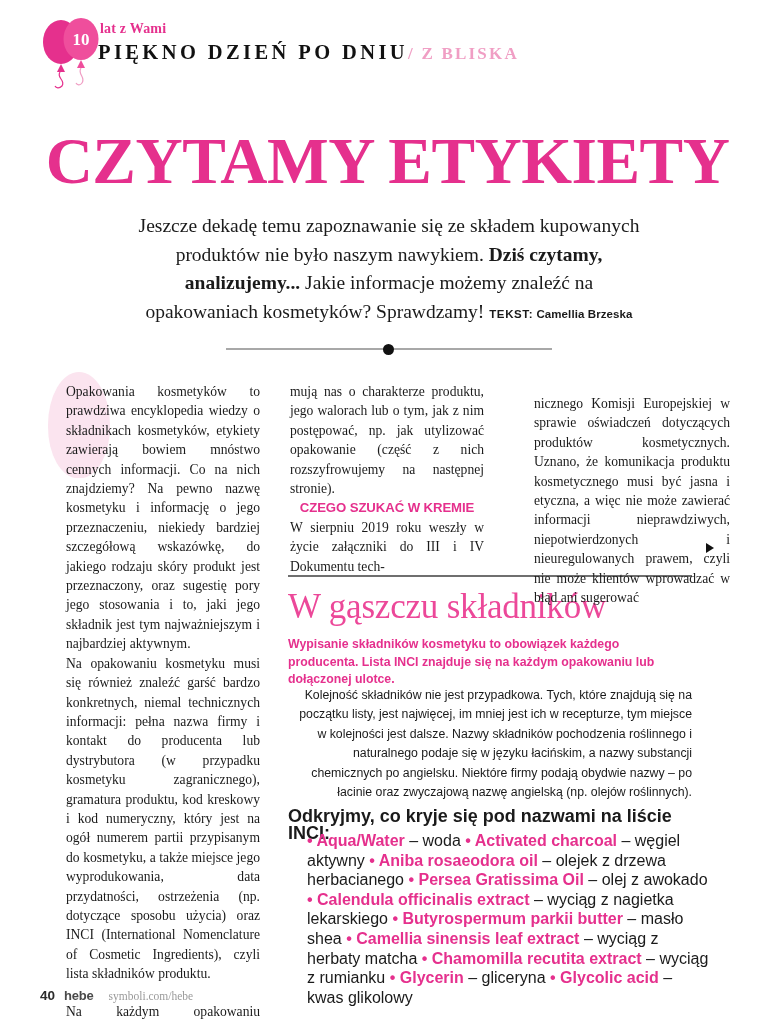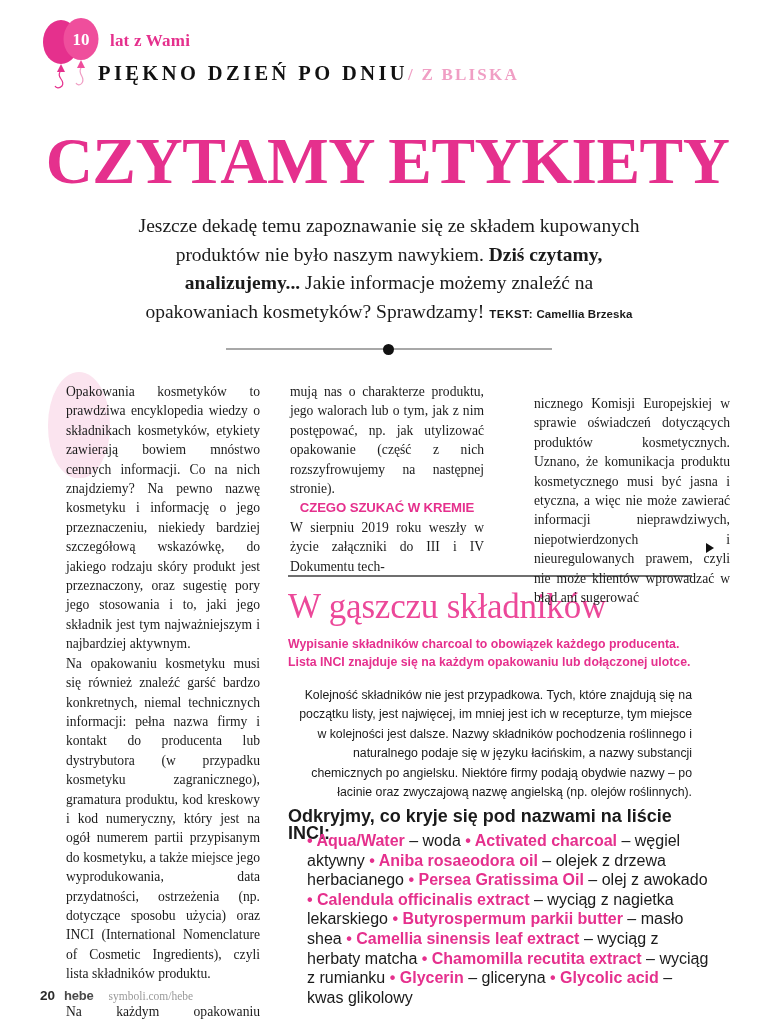--- a/index.html
+++ b/index.html
@@ -32,25 +32,25 @@
     height: 72px;
   }
   .masthead-text {
     position: absolute;
     left: 58px;
     top: 2px;
   }
   .kicker {
     font-family: "Liberation Serif", serif;
     font-weight: bold;
-    font-size: 17px;
+    font-size: 14px;
     color: #e5308d;
     letter-spacing: 0.2px;
     line-height: 1.05;
-    margin: 12px;
+    margin: 2px;
   }
   .masthead-title {
     font-family: "Liberation Serif", serif;
     font-weight: bold;
     font-size: 20.5px;
     letter-spacing: 3.4px;
     color: #111111;
     margin: 4px 0 0 0;
     white-space: nowrap;
     text-align: center;
@@ -330,25 +330,25 @@
   <p>W sierpniu 2019 roku weszły w życie załączniki do III i IV Dokumentu tech-</p>
 </div>
 
 <div class="col col-3">
   <p>nicznego Komisji Europejskiej w sprawie oświadczeń dotyczących produktów kosmetycznych. Uznano, że komunikacja produktu kosmetycznego musi być jasna i etyczna, a więc nie może zawierać informacji nieprawdziwych, niepotwierdzonych i nieuregulowanych prawem, czyli nie może klientów wprowadzać w błąd ani sugerować</p>
 </div>
 <div class="arrow-marker"></div>
 
 <div class="sec2-rule"></div>
 <div class="sec2-title">W gąszczu składników</div>
-<div class="sec2-lede">Wypisanie składników charcoal to obowiązek każdego producenta. Lista INCI znajduje się na każdym opakowaniu lub dołączonej ulotce.</div>
+<div class="sec2-lede">Wypisanie składników kosmetyku to obowiązek każdego producenta. Lista INCI znajduje się na każdym opakowaniu lub dołączonej ulotce.</div>
 <div class="sec2-body">
   <p>Kolejność składników nie jest przypadkowa. Tych, które znajdują się na początku listy, jest najwięcej, im mniej jest ich w recepturze, tym miejsce w kolejności jest dalsze. Nazwy składników pochodzenia roślinnego i naturalnego podaje się w języku łacińskim, a nazwy substancji chemicznych po angielsku. Niektóre firmy podają obydwie nazwy – po łacinie oraz zwyczajową nazwę angielską (np. olejów roślinnych).</p>
 </div>
 <div class="inci-intro">Odkryjmy, co kryje się pod nazwami na liście INCI:</div>
 
 <div class="inci-list"><span class="bul">• </span><span class="ing">Aqua/Water</span><span> – woda</span><span class="bul"> • </span><span class="ing">Activated charcoal</span><span> – węgiel aktywny</span><span class="bul"> • </span><span class="ing">Aniba rosaeodora oil</span><span> – olejek z drzewa herbacianego</span><span class="bul"> • </span><span class="ing">Persea Gratissima Oil</span><span> – olej z awokado</span><span class="bul"> • </span><span class="ing">Calendula officinalis extract</span><span> – wyciąg z nagietka lekarskiego</span><span class="bul"> • </span><span class="ing">Butyrospermum parkii butter</span><span> – masło shea</span><span class="bul"> • </span><span class="ing">Camellia sinensis leaf extract</span><span> – wyciąg z herbaty matcha</span><span class="bul"> • </span><span class="ing">Chamomilla recutita extract</span><span> – wyciąg z rumianku</span><span class="bul"> • </span><span class="ing">Glycerin</span><span> – gliceryna</span><span class="bul"> • </span><span class="ing">Glycolic acid</span><span> – kwas glikolowy</span></div>
 
 <div class="footer">
-  <span class="pageno">20</span>
+  <span class="pageno">40</span>
   <span class="brand">hebe</span>
   <span class="fb">symboli.com/hebe</span>
 </div>
 
 </body></html>

